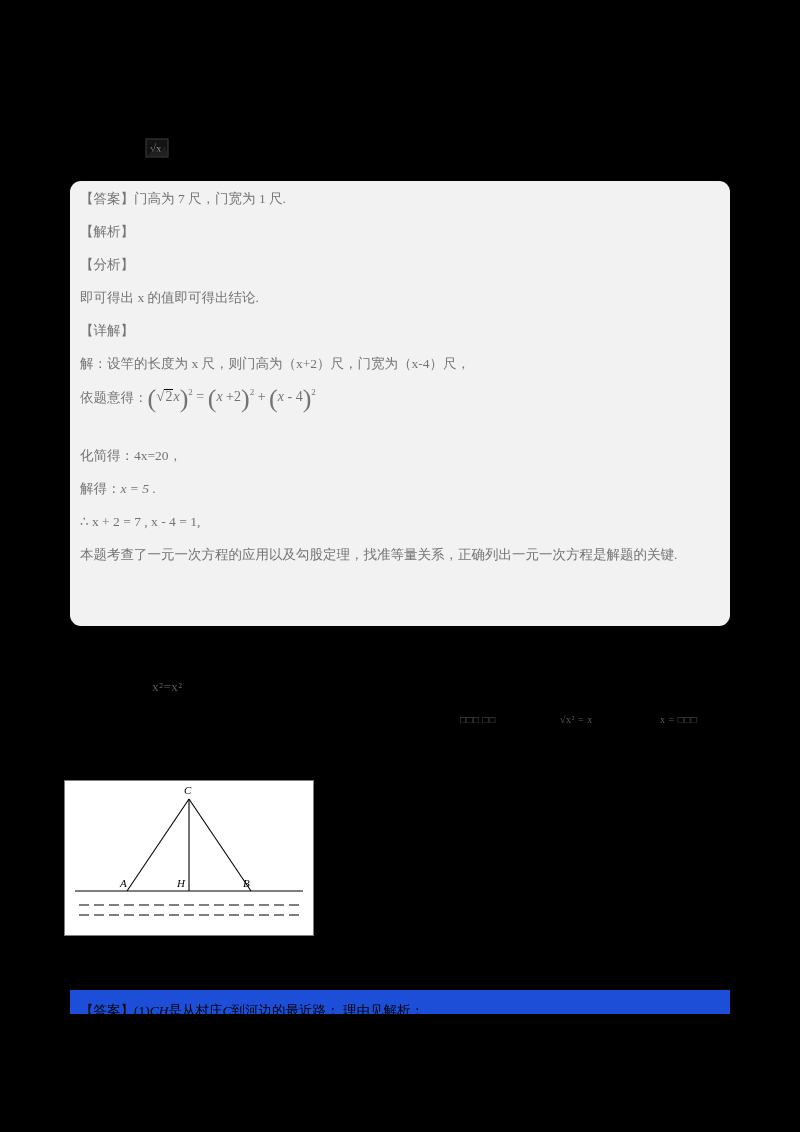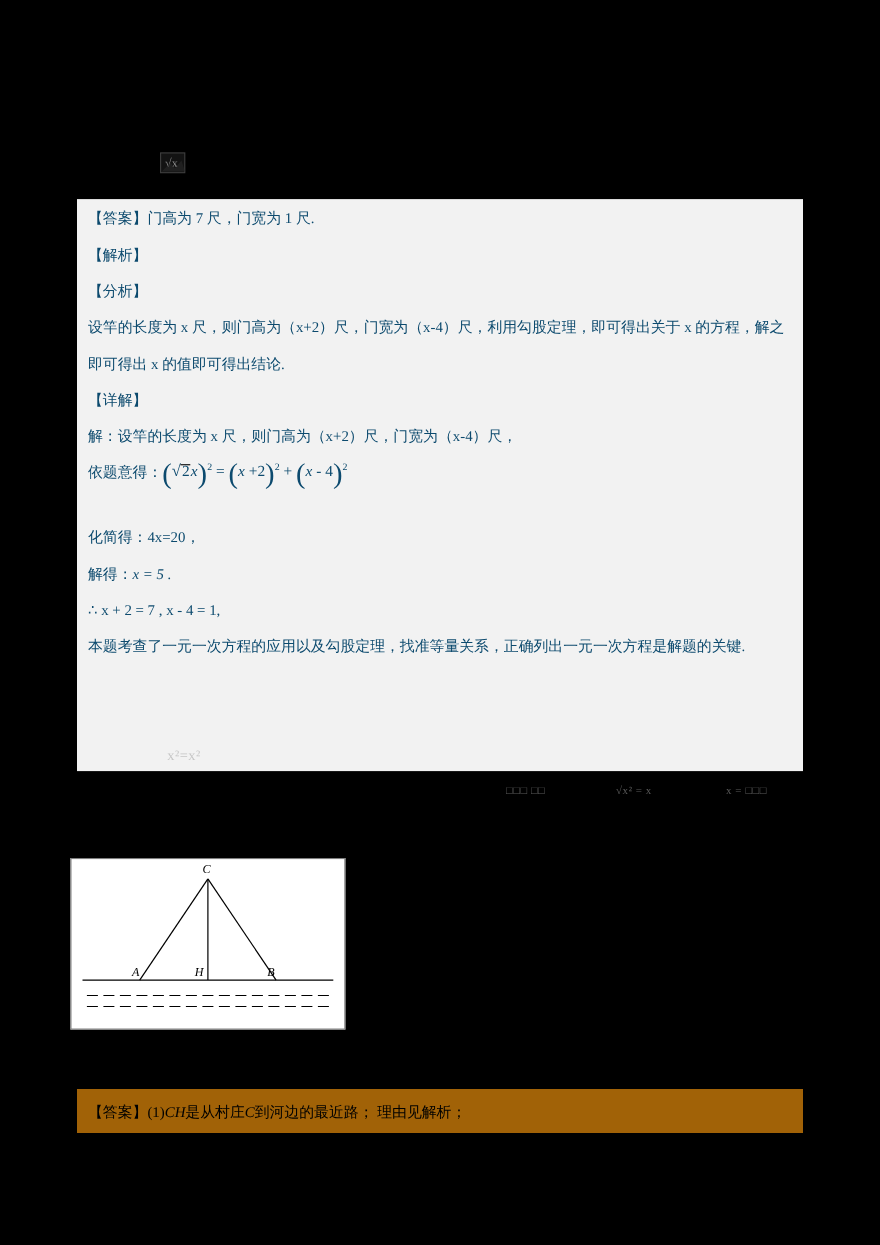--- a/index.html
+++ b/index.html
@@ -23,25 +23,26 @@
     height: 1132px;
     background: #000000;
   }
 
   
   .answer-block {
     position: absolute;
     left: 70px;
     top: 181px;
     width: 660px;
-    height: 520px;
+    height: 445px;
     background: #f2f2f2;
-    color: #0c4a6e;
+    color: #737373;
     box-sizing: border-box;
     padding: 8px 10px 0 10px;
+    border-radius: 11px;
   }
 
   .line {
     font-size: 13.5px;
     line-height: 1.55;
     margin: 0 0 12px 0;
     white-space: nowrap;
   }
 
   .ital { font-style: italic; font-family: "Liberation Serif", serif; }
@@ -104,22 +105,22 @@
     border: 1px solid #7e7e7e;
     box-sizing: border-box;
   }
 
   
   .bottom-block {
     position: absolute;
     left: 70px;
     top: 990px;
     width: 660px;
-    height: 40px;
-    background: #a16207;
+    height: 24px;
+    background: #1d4ed8;
     color: #000;
     box-sizing: border-box;
     padding: 11px 10px 0 10px;
   }
   .bottom-block .line { margin: 0; font-size: 13.5px; }
 
   .nowrapblock { white-space: nowrap; }
 </style>
 </head>
 <body>
@@ -139,21 +140,20 @@
     </p>
 
     <p class="line">
       <span>【解析】</span>
     </p>
 
     <p class="line">
       <span>【分析】</span>
     </p>
 
-    <p class="line">设竿的长度为 x 尺，则门高为（x+2）尺，门宽为（x-4）尺，利用勾股定理，即可得出关于 x 的方程，解之</p>
 
     <p class="line">即可得出 x 的值即可得出结论.</p>
 
     <p class="line">
       <span>【详解】</span>
     </p>
 
     <p class="line">解：设竿的长度为 x 尺，则门高为（x+2）尺，门宽为（x-4）尺，</p>
 
     <p class="line" style="margin-bottom:36px;">

